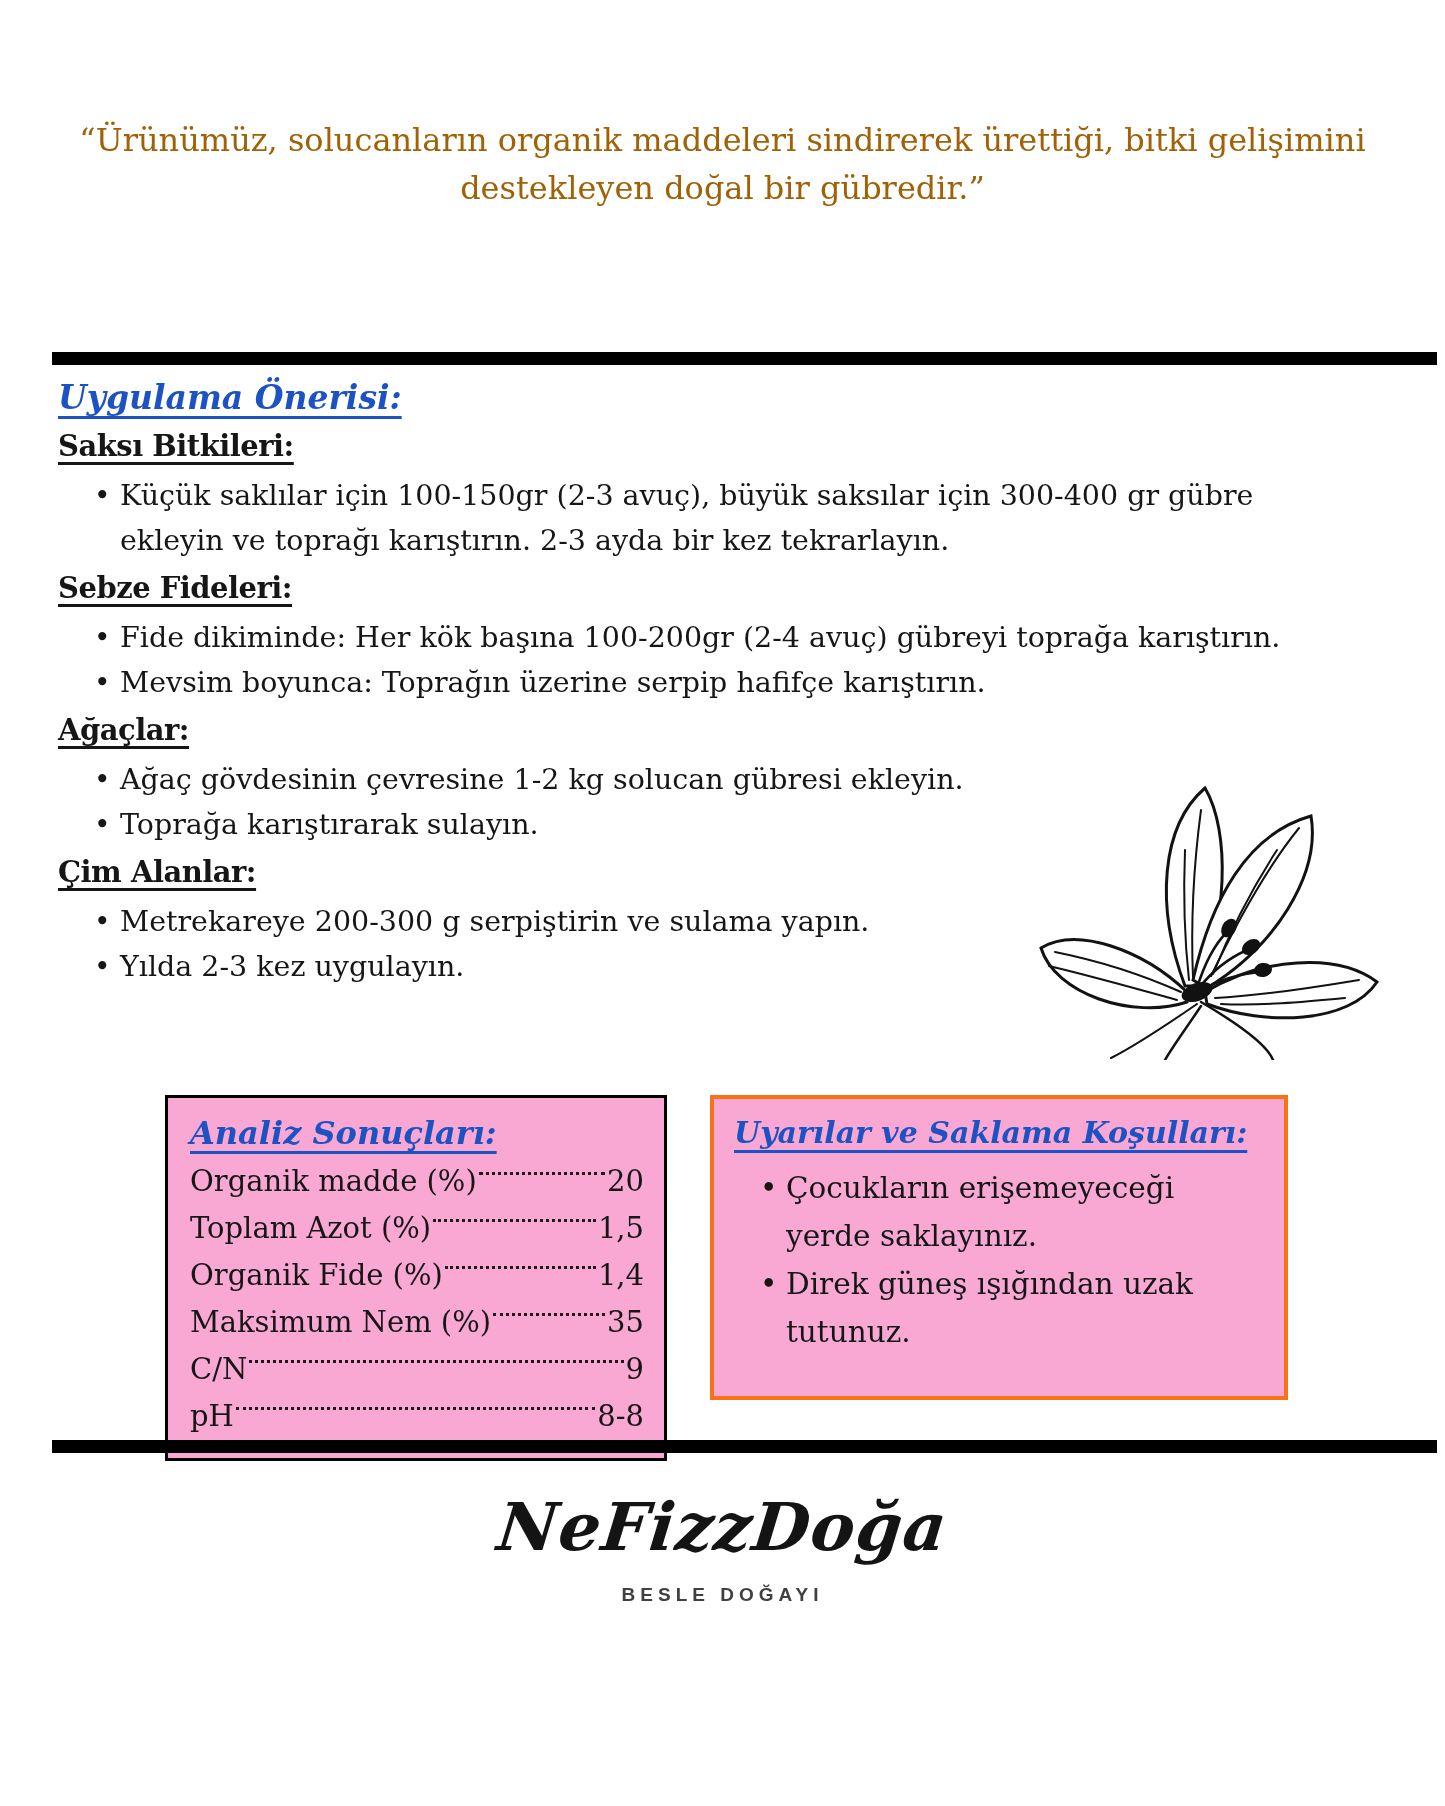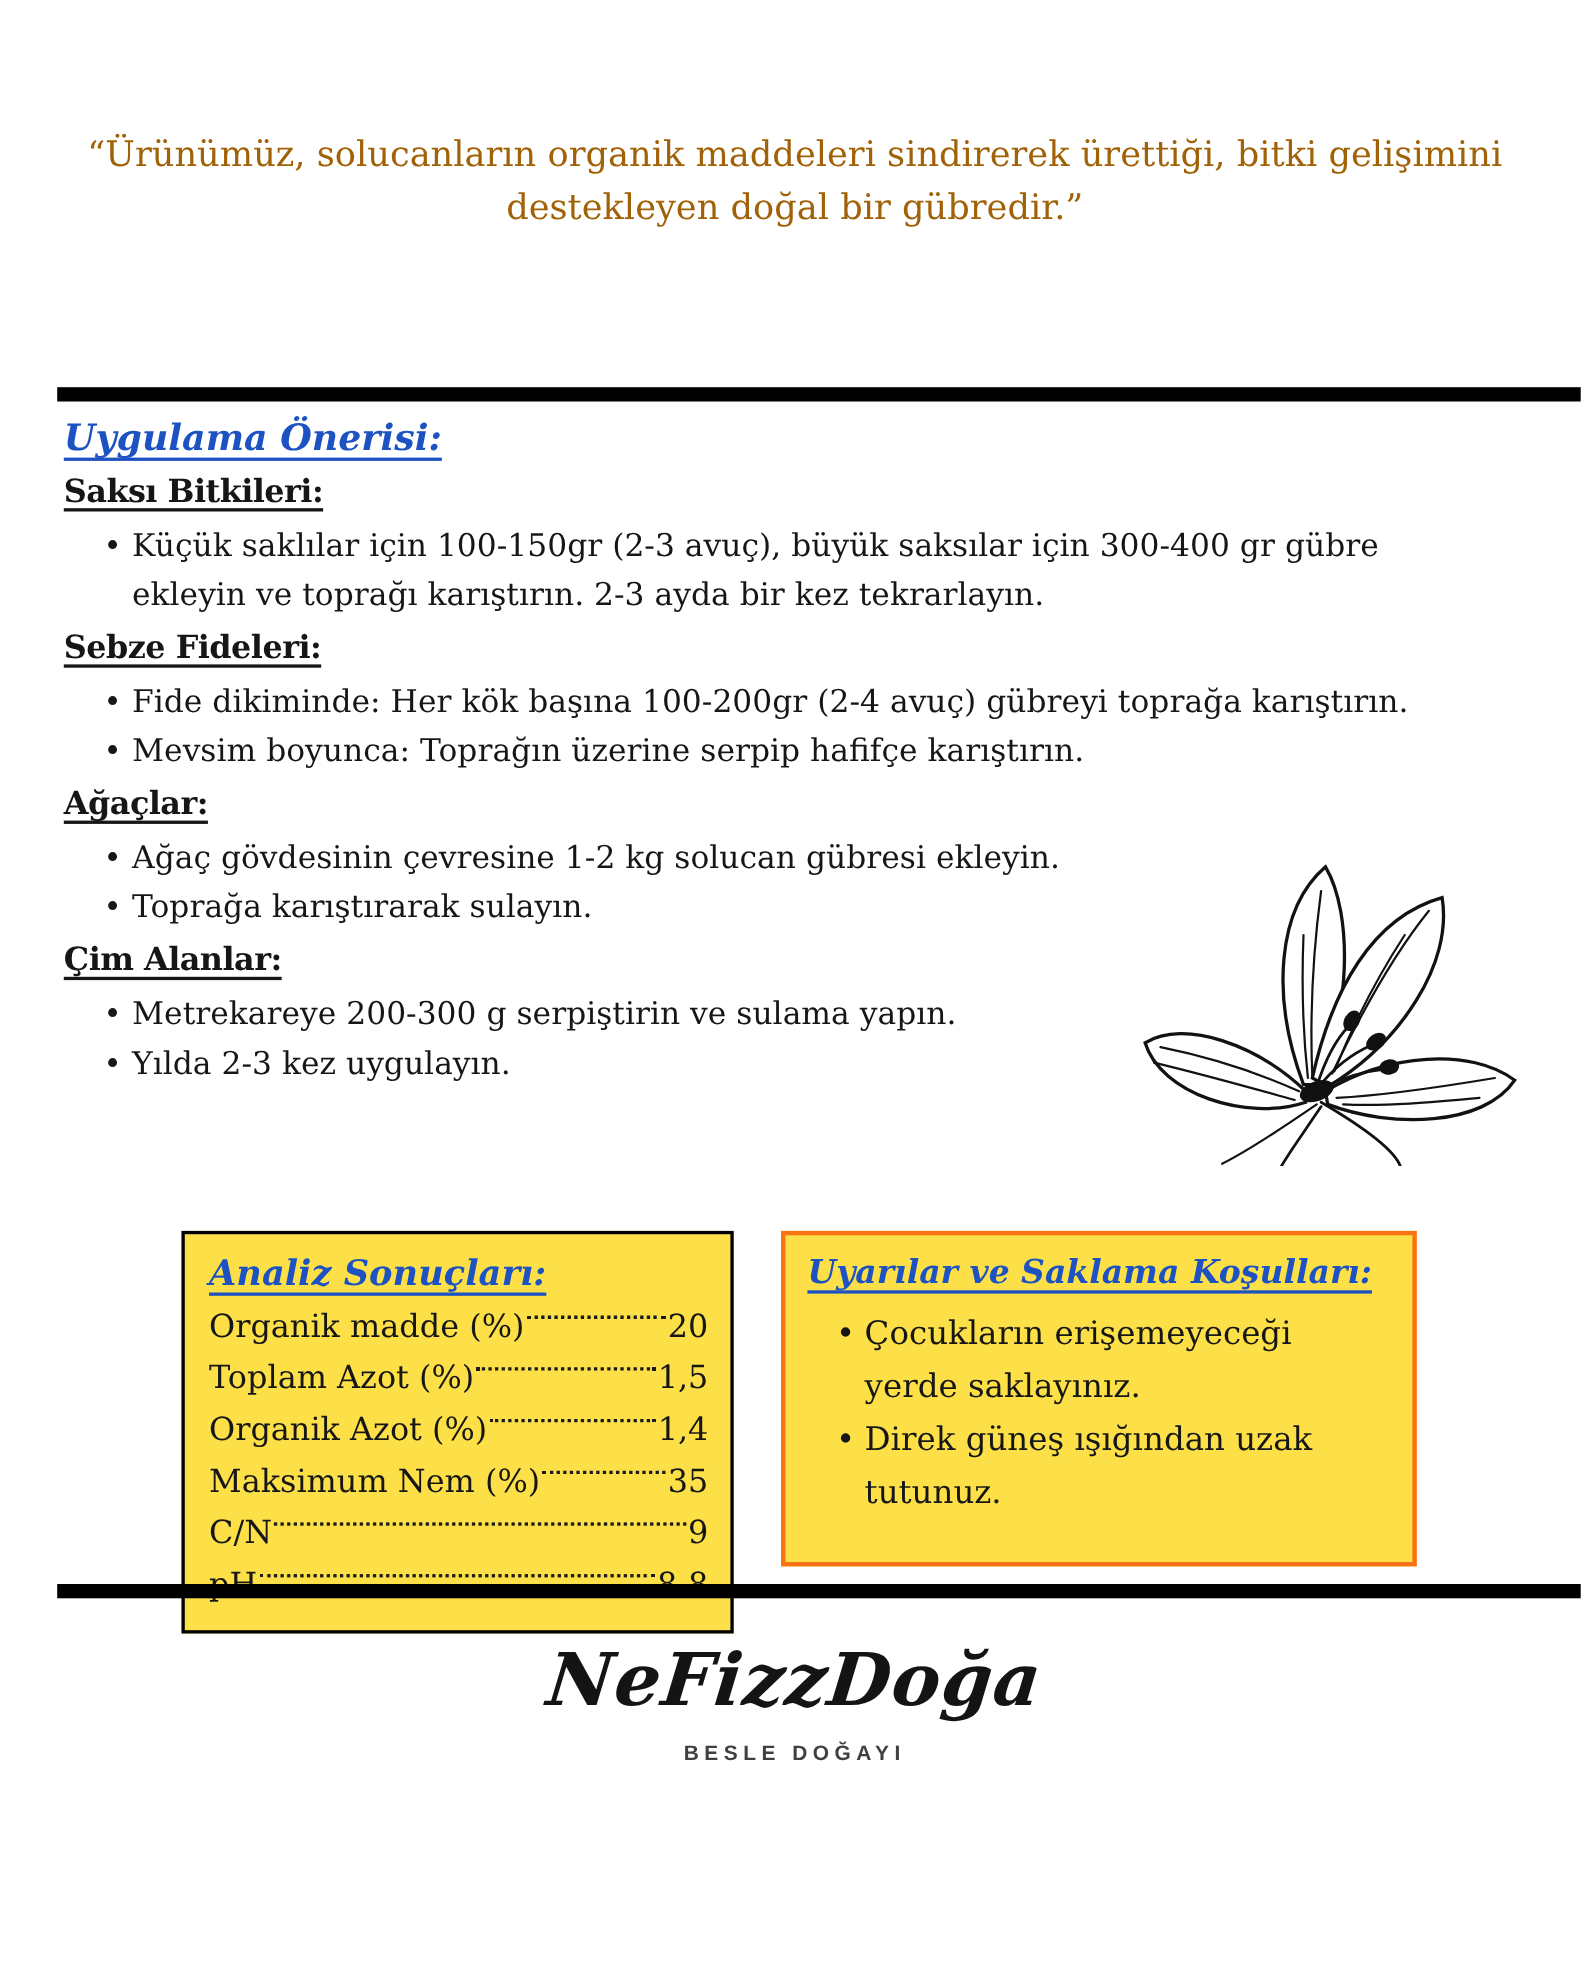--- a/index.html
+++ b/index.html
@@ -72,21 +72,21 @@
     left:1015px; top:730px;
     width:380px; height:330px;
     pointer-events:none;
   }
   .boxes {
     position:absolute;
     top:1095px; left:165px;
     display:flex;
     align-items:flex-start;
   }
-  .box { background:#fde047;margin-top:24px; }
+  .box { background:#f9a8d4; }
   .analysis-box {
     width:502px;
     border:3px solid #000000;
     padding:16px 20px 18px 22px;
   }
   .analysis-box .blue-heading { font-size:32px; margin-bottom:6px; }
   .arow {
     display:flex;
     align-items:center;
     font-size:29px;
@@ -217,21 +217,21 @@
         <span>Organik madde (%)</span>
           <span class="dots"></span>
           <span>20</span>
       </div>
       <div class="arow">
         <span>Toplam Azot (%)</span>
           <span class="dots"></span>
           <span>1,5</span>
       </div>
       <div class="arow">
-        <span>Organik Azot (%)</span>
+        <span>Organik Fide (%)</span>
           <span class="dots"></span>
           <span>1,4</span>
       </div>
       <div class="arow">
         <span>Maksimum Nem (%)</span>
           <span class="dots"></span>
           <span>35</span>
       </div>
       <div class="arow">
         <span>C/N</span>

